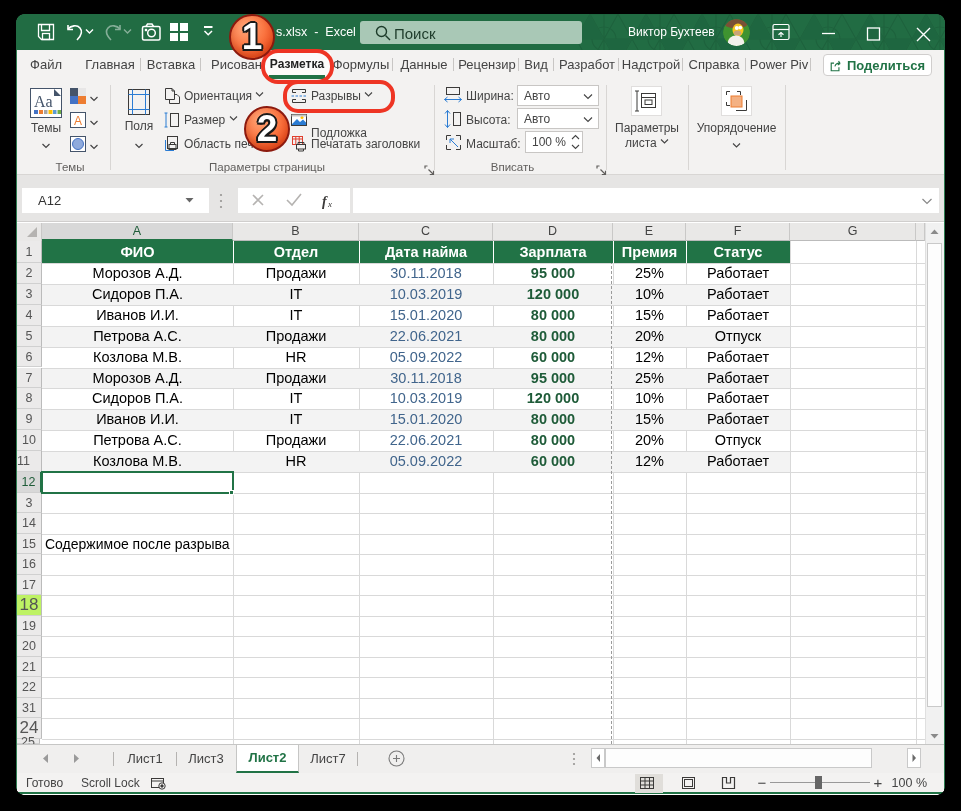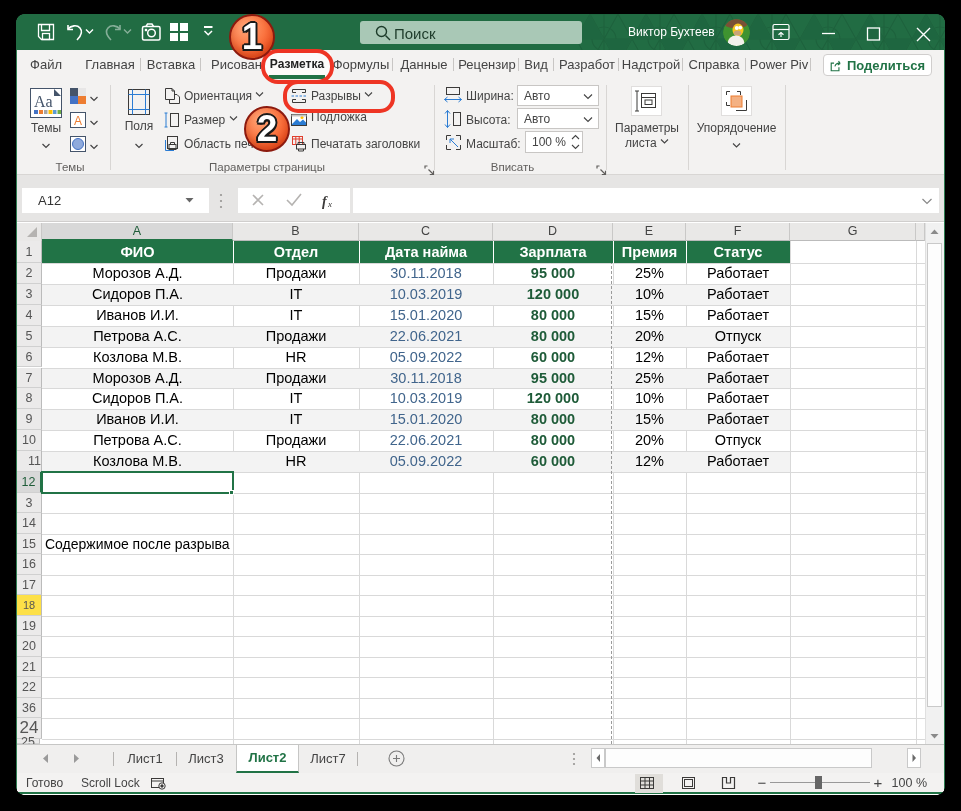--- a/index.html
+++ b/index.html
@@ -49,20 +49,21 @@
           <rect x="0" y="0" width="8" height="8"></rect>
           <rect x="10" y="0" width="8" height="8"></rect>
           <rect x="0" y="10" width="8" height="8"></rect>
           <rect x="10" y="10" width="8" height="8"></rect>
         </g>
 <g transform="translate(188,12)">
           <path d="M0 1 H8.5" stroke-width="2"></path>
           <path d="M0.5 5 L4.2 8.7 L8 5" stroke-width="1.5"></path>
         </g>
 </svg></div>
+<div class="abs" style="left:276px;top:14px;width:160px;height:36px;line-height:36px;color:#fff;font-size:12.5px;">s.xlsx&nbsp;&nbsp;-&nbsp;&nbsp;Excel</div>
 <div class="abs" style="left:360px;top:21px;width:222px;height:23px;background:#a9c8b6;border-radius:3px;">
       <svg width="18" height="18" style="position:absolute;left:14px;top:3px;" viewBox="0 0 18 18" fill="none" stroke="#1d3b2a" stroke-width="1.4">
         <circle cx="7.5" cy="7.5" r="5"></circle>
         <path d="M11.5 11.5 L16 16"></path>
       </svg>
       <span style="position:absolute;left:34px;top:4px;font-size:15px;color:#1d3b2a;">Поиск</span>
     </div>
 <div class="abs" style="left:628px;top:14px;width:100px;height:36px;line-height:36px;color:#fff;font-size:12px;">Виктор Бухтеев</div>
 <div class="abs" style="left:723px;top:19px;width:27px;height:27px;border-radius:50%;overflow:hidden;"><svg width="27" height="27" viewBox="0 0 27 27">
         <defs>
@@ -210,21 +211,21 @@
       </svg></div>
 <div class="abs" style="left:311px;top:89px;width:90px;height:15px;font-size:12px;color:#444;white-space:nowrap;">Разрывы <svg width="9" height="9" style="vertical-align:1px;">
         <path d="M1 2.5 L4.5 6 L8 2.5" fill="none" stroke="#444" stroke-width="1.1"></path>
       </svg></div>
 <div class="abs" style="left:291px;top:112px;width:16px;height:16px;"><svg width="16" height="16">
         <rect x="0.5" y="2.5" width="15" height="11" fill="#fff" stroke="#3b3a39"></rect>
         <path d="M1 12 L6 7 L9 10 L12 7.5 L15 10.5 V13 H1 Z" fill="#2b7cd3"></path>
         <circle cx="11" cy="5.5" r="1.5" fill="#ffc000"></circle>
         <rect x="0.5" y="2.5" width="15" height="2" fill="#c8c6c4"></rect>
       </svg></div>
-<div class="abs" style="left:311px;top:110px;width:90px;height:15px;font-size:12px;color:#444;white-space:nowrap;">Подложка</div>
+<div class="abs" style="left:311px;top:126px;width:90px;height:15px;font-size:12px;color:#444;white-space:nowrap;">Подложка</div>
 <div class="abs" style="left:291px;top:136px;width:16px;height:16px;"><svg width="16" height="16" fill="none">
         <rect x="1.5" y="0.5" width="10" height="8" stroke="#e03e2d"></rect>
         <path d="M1.5 3 H11.5 M4.8 0.5 V8.5 M8.2 0.5 V8.5" stroke="#e03e2d"></path>
         <rect x="5.5" y="8.5" width="9" height="4.5" stroke="#3b3a39"></rect>
         <path d="M7 8.5 V6.5 H13 V8.5 M7.5 13 V15 H12.5 V13" stroke="#3b3a39"></path>
       </svg></div>
 <div class="abs" style="left:311px;top:137px;width:115px;height:15px;font-size:12px;color:#444;white-space:nowrap;">Печатать заголовки</div>
 <div class="abs" style="left:202px;top:161px;width:130px;height:13px;font-size:11.5px;color:#605e5c;text-align:center;">Параметры страницы</div>
 <div class="abs" style="left:424px;top:162px;width:11px;height:11px;"><svg width="11" height="11" fill="none" stroke="#605e5c" stroke-width="1.2">
         <path d="M1 3.5 V1 H3.5 M4.5 4.5 L9.5 9.5 M9.5 5.8 V9.5 H5.8"></path>
@@ -325,33 +326,33 @@
 <div class="abs" style="left:17px;top:241.0px;width:25px;height:22.0px;background:#ebeaea;border-right:1px solid #bbb;border-bottom:1px solid #d0d0d0;text-align:center;line-height:22px;font-size:12.5px;color:#555;">1</div>
 <div class="abs" style="left:17px;top:263.0px;width:25px;height:20.9px;background:#ebeaea;border-right:1px solid #bbb;border-bottom:1px solid #d0d0d0;text-align:center;line-height:21px;font-size:12.5px;color:#555;">2</div>
 <div class="abs" style="left:17px;top:283.9px;width:25px;height:20.9px;background:#ebeaea;border-right:1px solid #bbb;border-bottom:1px solid #d0d0d0;text-align:center;line-height:21px;font-size:12.5px;color:#555;">3</div>
 <div class="abs" style="left:17px;top:304.8px;width:25px;height:20.9px;background:#ebeaea;border-right:1px solid #bbb;border-bottom:1px solid #d0d0d0;text-align:center;line-height:21px;font-size:12.5px;color:#555;">4</div>
 <div class="abs" style="left:17px;top:325.7px;width:25px;height:20.9px;background:#ebeaea;border-right:1px solid #bbb;border-bottom:1px solid #d0d0d0;text-align:center;line-height:21px;font-size:12.5px;color:#555;">5</div>
 <div class="abs" style="left:17px;top:346.6px;width:25px;height:20.9px;background:#ebeaea;border-right:1px solid #bbb;border-bottom:1px solid #d0d0d0;text-align:center;line-height:21px;font-size:12.5px;color:#555;">6</div>
 <div class="abs" style="left:17px;top:367.5px;width:25px;height:20.9px;background:#ebeaea;border-right:1px solid #bbb;border-bottom:1px solid #d0d0d0;text-align:center;line-height:21px;font-size:12.5px;color:#555;">7</div>
 <div class="abs" style="left:17px;top:388.4px;width:25px;height:20.9px;background:#ebeaea;border-right:1px solid #bbb;border-bottom:1px solid #d0d0d0;text-align:center;line-height:21px;font-size:12.5px;color:#555;">8</div>
 <div class="abs" style="left:17px;top:409.3px;width:25px;height:20.9px;background:#ebeaea;border-right:1px solid #bbb;border-bottom:1px solid #d0d0d0;text-align:center;line-height:21px;font-size:12.5px;color:#555;">9</div>
 <div class="abs" style="left:17px;top:430.2px;width:25px;height:20.9px;background:#ebeaea;border-right:1px solid #bbb;border-bottom:1px solid #d0d0d0;text-align:center;line-height:21px;font-size:12.5px;color:#555;">10</div>
-<div class="abs" style="left:17px;top:451.1px;width:25px;height:20.9px;background:#ebeaea;border-right:1px solid #bbb;border-bottom:1px solid #d0d0d0;text-align:right;line-height:21px;font-size:12.5px;color:#555;">11</div>
+<div class="abs" style="left:17px;top:451.1px;width:25px;height:20.9px;background:#ebeaea;border-right:1px solid #bbb;border-bottom:1px solid #d0d0d0;text-align:left;line-height:21px;font-size:12.5px;color:#555;">11</div>
 <div class="abs" style="left:17px;top:472.0px;width:25px;height:20.5px;background:#d8d8d8;border-right:2px solid #217346;border-bottom:1px solid #d0d0d0;text-align:center;line-height:20px;font-size:12.5px;color:#1e5c38;">12</div>
 <div class="abs" style="left:17px;top:492.5px;width:25px;height:20.5px;background:#ebeaea;border-right:1px solid #bbb;border-bottom:1px solid #d0d0d0;text-align:center;line-height:20px;font-size:12.5px;color:#555;">3</div>
 <div class="abs" style="left:17px;top:513.0px;width:25px;height:20.5px;background:#ebeaea;border-right:1px solid #bbb;border-bottom:1px solid #d0d0d0;text-align:center;line-height:20px;font-size:12.5px;color:#555;">14</div>
 <div class="abs" style="left:17px;top:533.5px;width:25px;height:20.5px;background:#ebeaea;border-right:1px solid #bbb;border-bottom:1px solid #d0d0d0;text-align:center;line-height:20px;font-size:12.5px;color:#555;">15</div>
 <div class="abs" style="left:17px;top:554.0px;width:25px;height:20.5px;background:#ebeaea;border-right:1px solid #bbb;border-bottom:1px solid #d0d0d0;text-align:center;line-height:20px;font-size:12.5px;color:#555;">16</div>
 <div class="abs" style="left:17px;top:574.5px;width:25px;height:20.5px;background:#ebeaea;border-right:1px solid #bbb;border-bottom:1px solid #d0d0d0;text-align:center;line-height:20px;font-size:12.5px;color:#555;">17</div>
-<div class="abs" style="left:17px;top:595.0px;width:25px;height:20.5px;background:#fde047;border-right:1px solid #bbb;border-bottom:1px solid #d0d0d0;text-align:center;line-height:20px;font-size:11px;color:#555;">18</div>
+<div class="abs" style="left:17px;top:595.0px;width:25px;height:20.5px;background:#bef264;border-right:1px solid #bbb;border-bottom:1px solid #d0d0d0;text-align:center;line-height:20px;font-size:17px;color:#555;">18</div>
 <div class="abs" style="left:17px;top:615.5px;width:25px;height:20.5px;background:#ebeaea;border-right:1px solid #bbb;border-bottom:1px solid #d0d0d0;text-align:center;line-height:20px;font-size:12.5px;color:#555;">19</div>
 <div class="abs" style="left:17px;top:636.0px;width:25px;height:20.5px;background:#ebeaea;border-right:1px solid #bbb;border-bottom:1px solid #d0d0d0;text-align:center;line-height:20px;font-size:12.5px;color:#555;">20</div>
 <div class="abs" style="left:17px;top:656.5px;width:25px;height:20.5px;background:#ebeaea;border-right:1px solid #bbb;border-bottom:1px solid #d0d0d0;text-align:center;line-height:20px;font-size:12.5px;color:#555;">21</div>
 <div class="abs" style="left:17px;top:677.0px;width:25px;height:20.5px;background:#ebeaea;border-right:1px solid #bbb;border-bottom:1px solid #d0d0d0;text-align:center;line-height:20px;font-size:12.5px;color:#555;">22</div>
-<div class="abs" style="left:17px;top:697.5px;width:25px;height:20.5px;background:#ebeaea;border-right:1px solid #bbb;border-bottom:1px solid #d0d0d0;text-align:center;line-height:20px;font-size:12.5px;color:#555;">36</div>
+<div class="abs" style="left:17px;top:697.5px;width:25px;height:20.5px;background:#ebeaea;border-right:1px solid #bbb;border-bottom:1px solid #d0d0d0;text-align:center;line-height:20px;font-size:12.5px;color:#555;">31</div>
 <div class="abs" style="left:17px;top:718.0px;width:25px;height:20.5px;background:#ebeaea;border-right:1px solid #bbb;border-bottom:1px solid #d0d0d0;text-align:center;line-height:20px;font-size:17px;color:#555;">24</div>
 <div class="abs" style="left:17px;top:738.5px;width:23px;height:5.5px;background:#ebeaea;border-right:1px solid #bbb;border-bottom:1px solid #d0d0d0;text-align:center;line-height:6px;font-size:12.5px;color:#555;">25</div>
 <div class="abs" style="left:233px;top:241px;width:1px;height:503px;background:#d9d9d9;"></div>
 <div class="abs" style="left:359px;top:241px;width:1px;height:503px;background:#d9d9d9;"></div>
 <div class="abs" style="left:493px;top:241px;width:1px;height:503px;background:#d9d9d9;"></div>
 <div class="abs" style="left:613px;top:241px;width:1px;height:503px;background:#d9d9d9;"></div>
 <div class="abs" style="left:686px;top:241px;width:1px;height:503px;background:#d9d9d9;"></div>
 <div class="abs" style="left:790px;top:241px;width:1px;height:503px;background:#d9d9d9;"></div>
 <div class="abs" style="left:916px;top:241px;width:1px;height:503px;background:#d9d9d9;"></div>
 <div class="abs" style="left:925px;top:241px;width:1px;height:503px;background:#d9d9d9;"></div>

